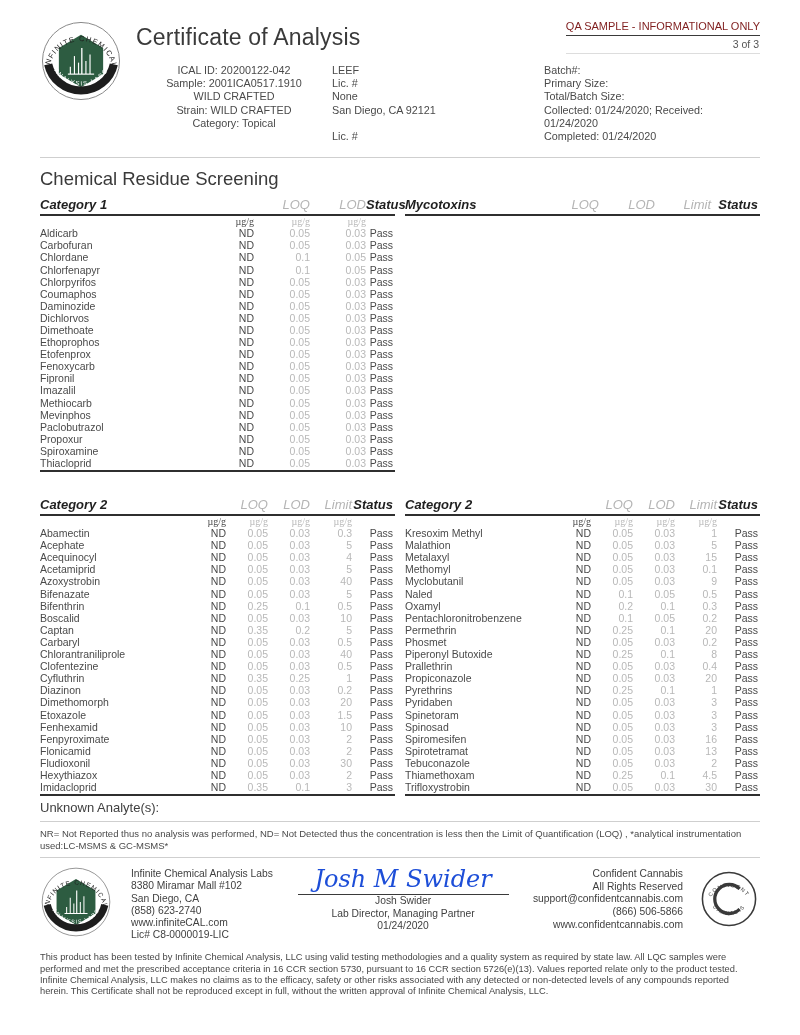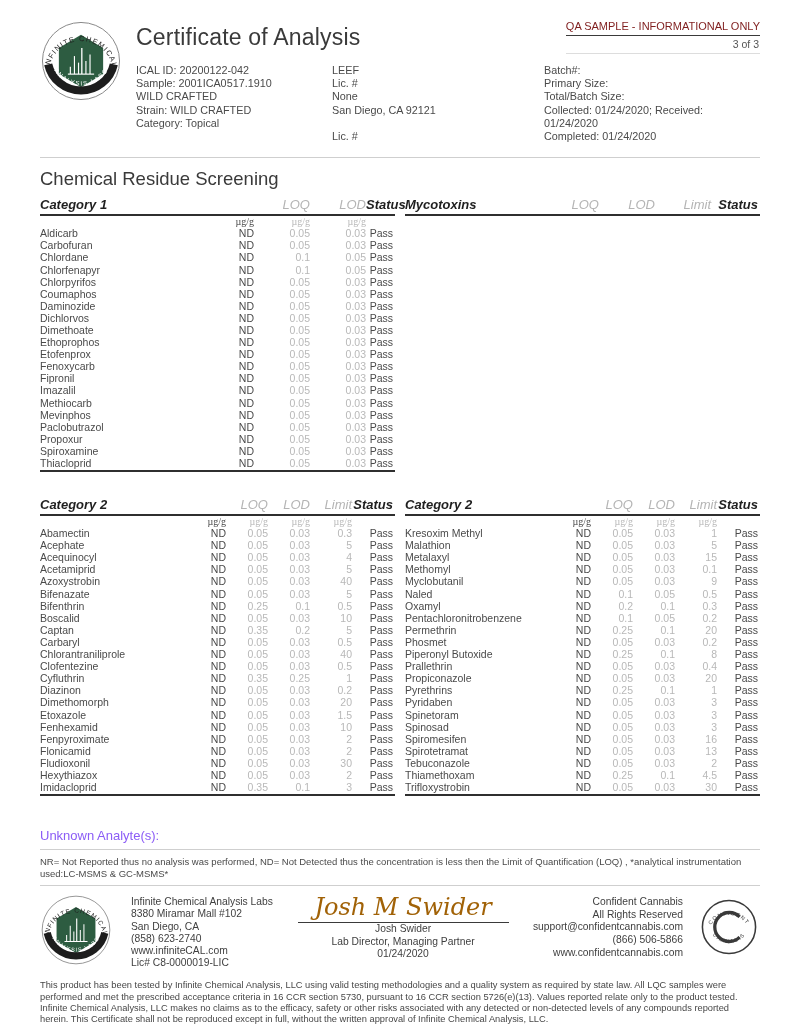--- a/index.html
+++ b/index.html
@@ -11,21 +11,21 @@
   
   .top-header{display:flex;gap:14px;}
   .logo-box{width:82px;flex:0 0 82px;}
   .header-main{flex:1;}
   .title-row{display:flex;justify-content:space-between;align-items:flex-start;}
   h1.doc-title{margin:4px 0 0 0;font-size:23px;font-weight:400;color:#3a3a3a;letter-spacing:.2px;}
   .qa-block{text-align:right;}
   .qa-title{font-size:11px;font-weight:normal;color:#7f1d1d;padding-bottom:3px;border-bottom:1.5px solid #3a3a3a;}
   .page-num{font-size:10.5px;color:#555;padding:2px 1px 3px 0;border-bottom:1px solid #ddd;}
   .info-cols{display:flex;margin-top:10px;font-size:10.8px;line-height:13.2px;color:#4a4a4a;}
-  .info-col.c1{width:196px;}
+  .info-col.c1{width:196px;text-align:center;}
   .info-col.c2{width:212px;}
   .info-col.c3{flex:1;}
   .info-col .line{min-height:13.2px;}
   hr.light{border:none;border-top:1px solid #cfcfcf;margin:14px 0 0 0;}
   
   h2.section-title{margin:10px 0 8px 0;font-size:18.5px;font-weight:400;color:#3a3a3a;}
   .tables-grid{display:flex;gap:10px;}
   .tables-grid .half{flex:1;min-width:0;}
   .grid2{margin-top:26px;}
   
@@ -41,28 +41,28 @@
   .tbl td.status{text-align:right;color:#4a4a4a;padding-right:2px;}
   .tbl tr.units td{font-size:10px;line-height:11px;text-align:right;font-family:Liberation Serif, serif;}
   .tbl td.u-dark{color:#4a4a4a;}
   .tbl td.u-gray{color:#b8b8b8;}
   .tbl tbody tr:last-child td{border-bottom:2px solid #2f2f2f;padding-bottom:1px;}
   
   .t-cat1 col.c0{width:168px}.t-cat1 col.c1{width:46px}.t-cat1 col.c2{width:56px}.t-cat1 col.c3{width:56px}
   .t-myco col.c0{width:138px}.t-myco col.c1{width:56px}.t-myco col.c2{width:56px}.t-myco col.c3{width:56px}
   .t-cat2 col.c0{width:148px}.t-cat2 col.c1{width:38px}.t-cat2 col.c2{width:42px}.t-cat2 col.c3{width:42px}.t-cat2 col.c4{width:42px}
   
-  h3.unknown{margin:32px 0 6px 0;font-size:13px;font-weight:400;color:#8b5cf6;}
+  h3.unknown{margin:4px 0 6px 0;font-size:13px;font-weight:400;color:#404040;}
   .footnote{font-size:9.5px;line-height:11.5px;color:#4a4a4a;margin:6px 0 6px 0;}
   
   .footer{display:flex;margin-top:8px;gap:17px;}
   .f-logo{width:74px;flex:0 0 74px;}
   .f-lab{width:182px;font-size:10.3px;line-height:12.2px;color:#3f3f3f;padding-top:2px;}
   .f-sig{flex:1;text-align:center;padding:0 6px;}
-  .sig-script{font-family:"DejaVu Serif",serif;font-style:italic;font-size:24px;color:#a16207;line-height:26px;border-bottom:1.5px solid #3a3a3a;display:inline-block;min-width:195px;padding:0 8px 2px 8px;}
+  .sig-script{font-family:"DejaVu Serif",serif;font-style:italic;font-size:24px;color:#1d4ed8;line-height:26px;border-bottom:1.5px solid #3a3a3a;display:inline-block;min-width:195px;padding:0 8px 2px 8px;}
   .f-sig .line{font-size:10.3px;line-height:12.5px;color:#3f3f3f;}
   .f-cc{width:192px;text-align:right;font-size:10.3px;line-height:12.6px;color:#3f3f3f;padding-top:2px;}
   .f-cclogo{width:60px;flex:0 0 60px;padding-top:4px;}
   .disclaimer{font-size:9.3px;line-height:11.4px;color:#474747;margin:10px 0 0 0;}
 </style>
 </head>
 <body>
 
 <div class="page">
 

